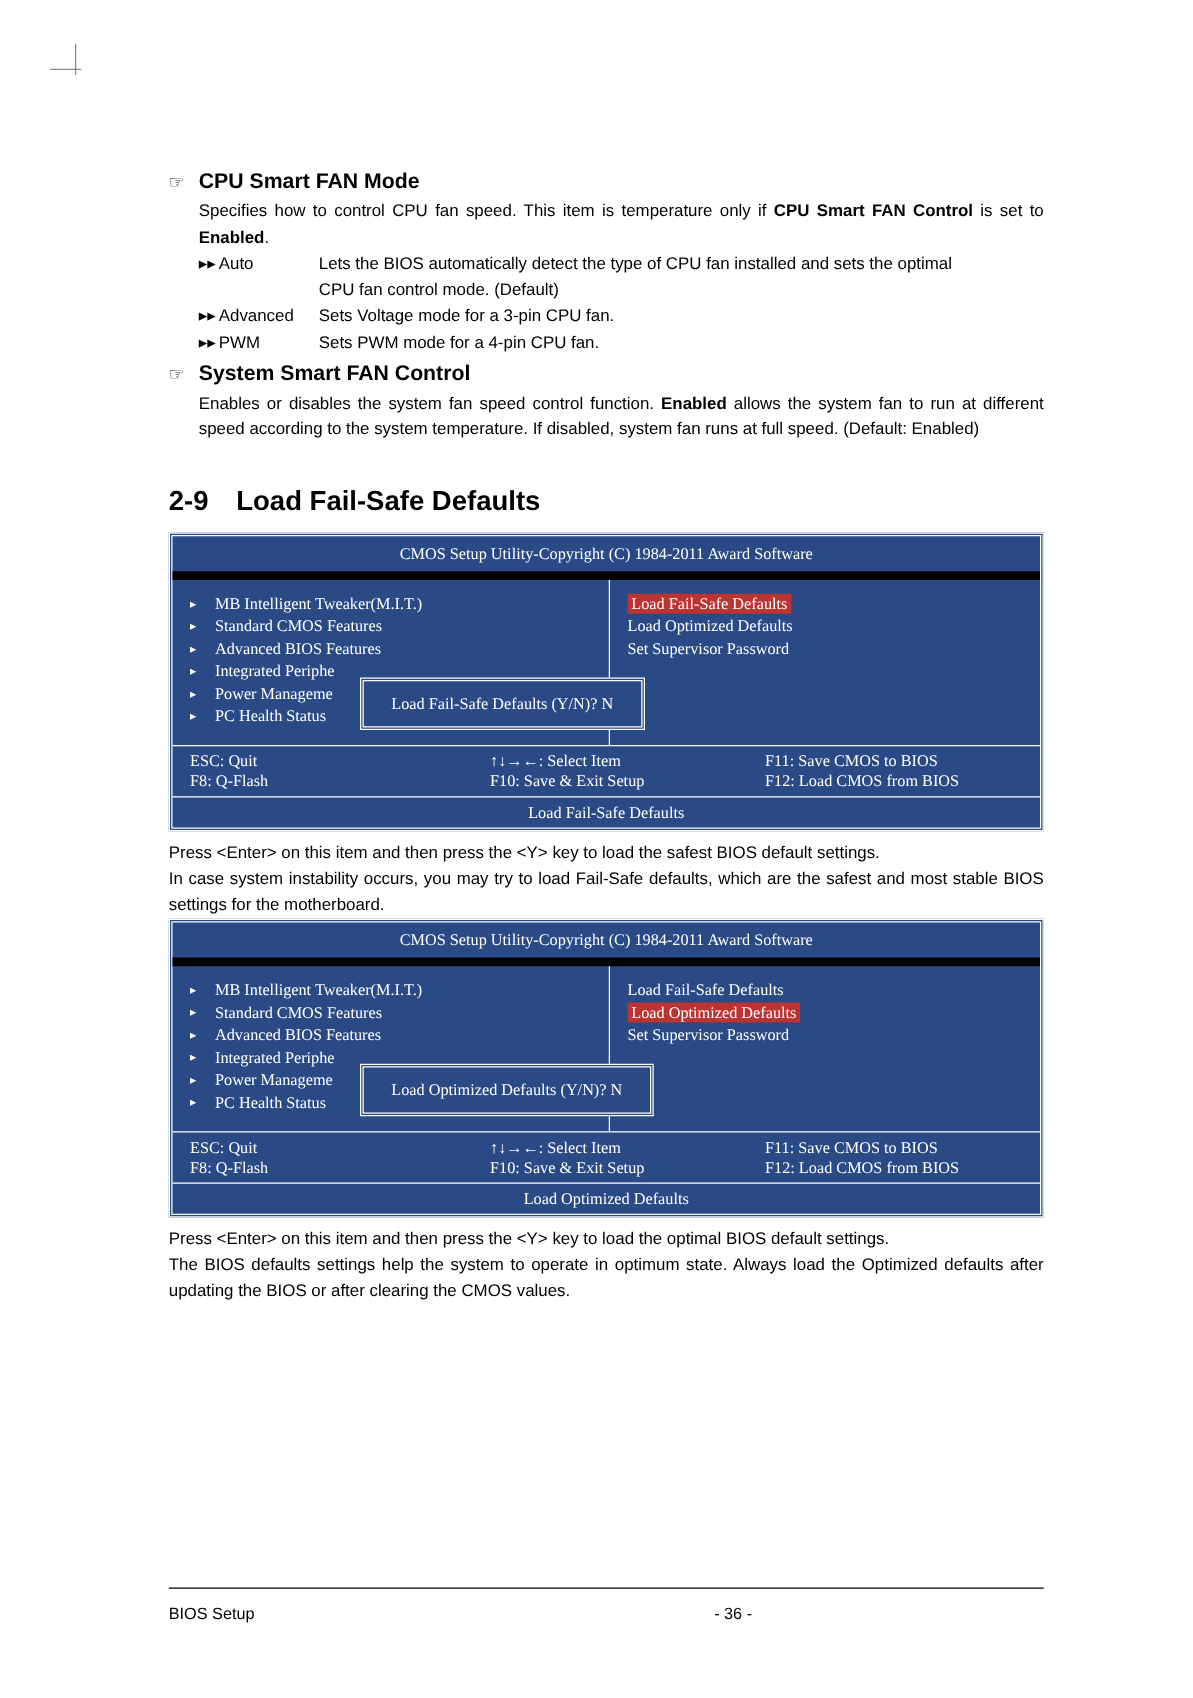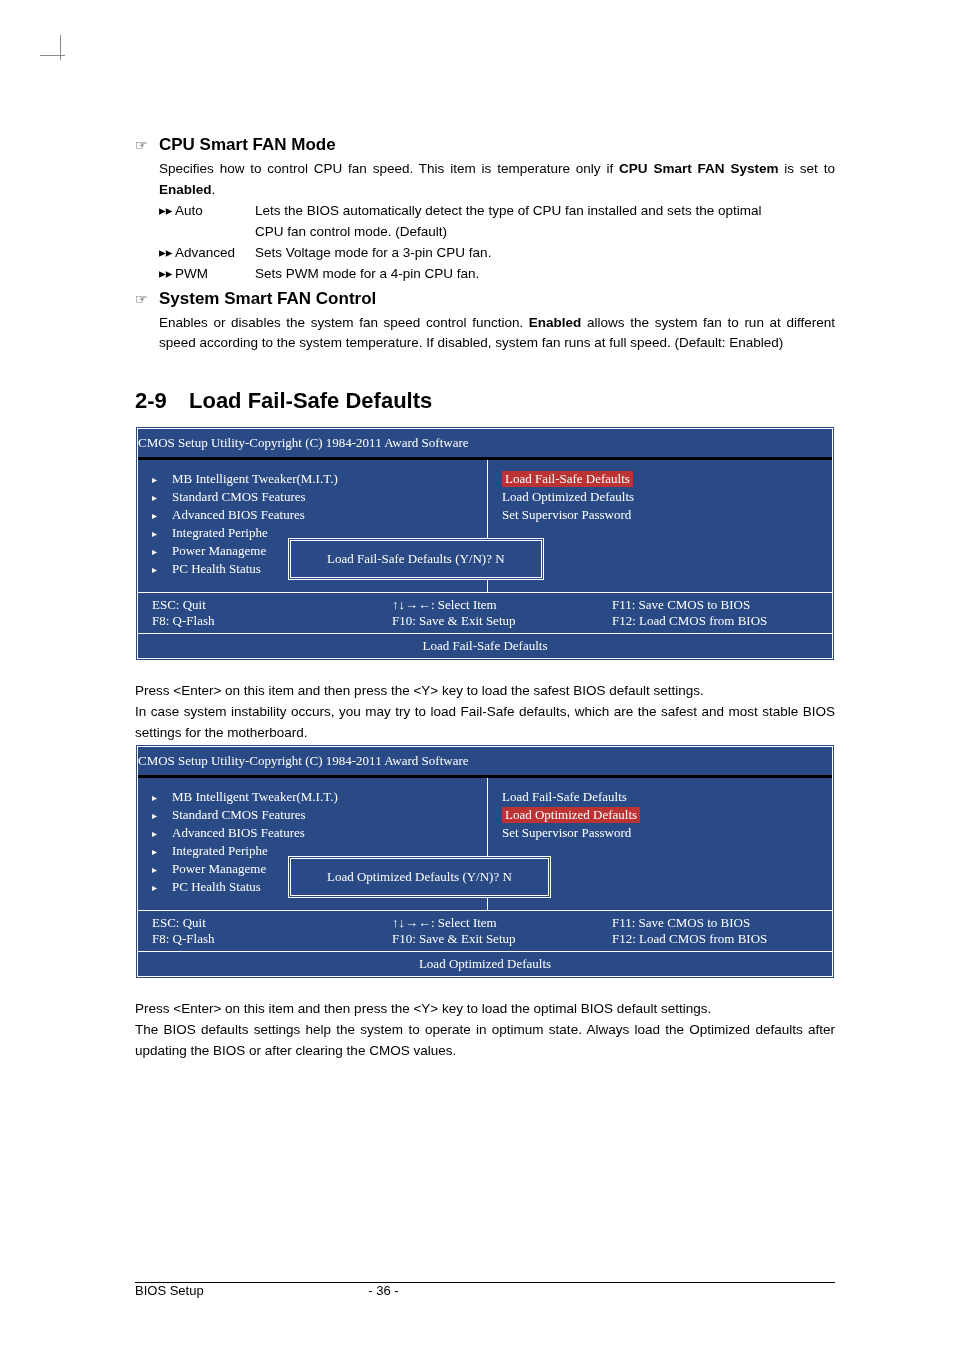--- a/index.html
+++ b/index.html
@@ -38,65 +38,65 @@
   .section-title { font-size:22px; font-weight:bold; margin-top:34px; margin-bottom:12px; }
   .section-num { display:inline-block; width:54px; }
   .bios-box {
     border: 3px double #fff;
     background: #2a4a85;
     color: #fff;
     font-family: 'Times New Roman', Times, serif;
     font-size: 13px;
     position: relative;
   }
-  .bios-title { text-align:left; padding:6px 0; border-bottom:3px solid #000000; }
+  .bios-title { text-align:center; padding:6px 0; border-bottom:7px solid #000000; }
   .bios-body { display:flex; border-bottom:1px solid #fff; position:relative; }
   .bios-col { padding:10px 14px 14px 14px; }
   .bios-col-left { flex:0 0 350px; border-right:1px solid #fff; }
   .bios-col-right { flex:1; }
   .bios-row { display:flex; align-items:center; padding:1px 0; }
   .bios-row .tri { width:20px; font-size:10px; }
   .bios-highlight { background:#b33; color:#fff; padding:0 3px; }
   .bios-dialog {
     position:absolute;
     left:150px;
     top:78px;
     background:#2a4a85;
     border:3px double #fff;
-    padding:10px 36px;
+    padding:10px 22px;
     z-index:5;
   }
   .bios-footer { display:flex; padding:4px 14px; }
   .bios-footer-col { flex:1; }
   .bios-footer-col.c1 { flex:0 0 240px;font-family:Liberation Serif, serif; }
   .bios-footer-col.c2 { flex:0 0 220px; }
   .bios-help { text-align:center; padding:4px 0; border-top:1px solid #fff; }
-  .post-text { font-size:13.5px; line-height:1.55; margin-top:20px; text-align:justify; }
-  .footer-line { border-top:1px solid #000; margin-top:40px; padding-top:0; display:flex; font-size:13px; }
+  .post-text { font-size:13.5px; line-height:1.55; margin-top:7px; text-align:justify; }
+  .footer-line { border-top:1px solid #000; margin-top:40px; padding-top:12px; display:flex; font-size:13px; }
   .footer-left { flex:1; }
-  .footer-center { flex:1; text-align:left; }
+  .footer-center { flex:1; text-align:right; }
   .footer-right { flex:1; }
   .page-bottom { position:absolute; left:135px; bottom:60px; width:700px; }
 </style>
 </head>
 <body>
 
 <div class="crop-marks">
   <div class="crop-v"></div>
     <div class="crop-h"></div>
 </div>
 
 <div class="content">
 
   <div class="bullet-item">
     <div class="hand-icon">☞</div>
     <div class="item-body">
       <div class="item-title">CPU Smart FAN Mode</div>
       <div class="item-desc">
-        <span>Specifies how to control CPU fan speed. This item is temperature only if </span><b>CPU Smart FAN System</b><span> is set to </span><b>Enabled</b><span>.</span>
+        <span>Specifies how to control CPU fan speed. This item is temperature only if </span><b>CPU Smart FAN Control</b><span> is set to </span><b>Enabled</b><span>.</span>
       </div>
       <div class="opt-row">
         <div class="opt-arrow">▸▸</div>
         <div class="opt-label">Auto</div>
         <div class="opt-desc">Lets the BIOS automatically detect the type of CPU fan installed and sets the optimal</div>
       </div>
       <div class="opt-row">
         <div class="opt-arrow"></div>
           <div class="opt-label"></div>
         <div class="opt-desc">CPU fan control mode. (Default)</div>

